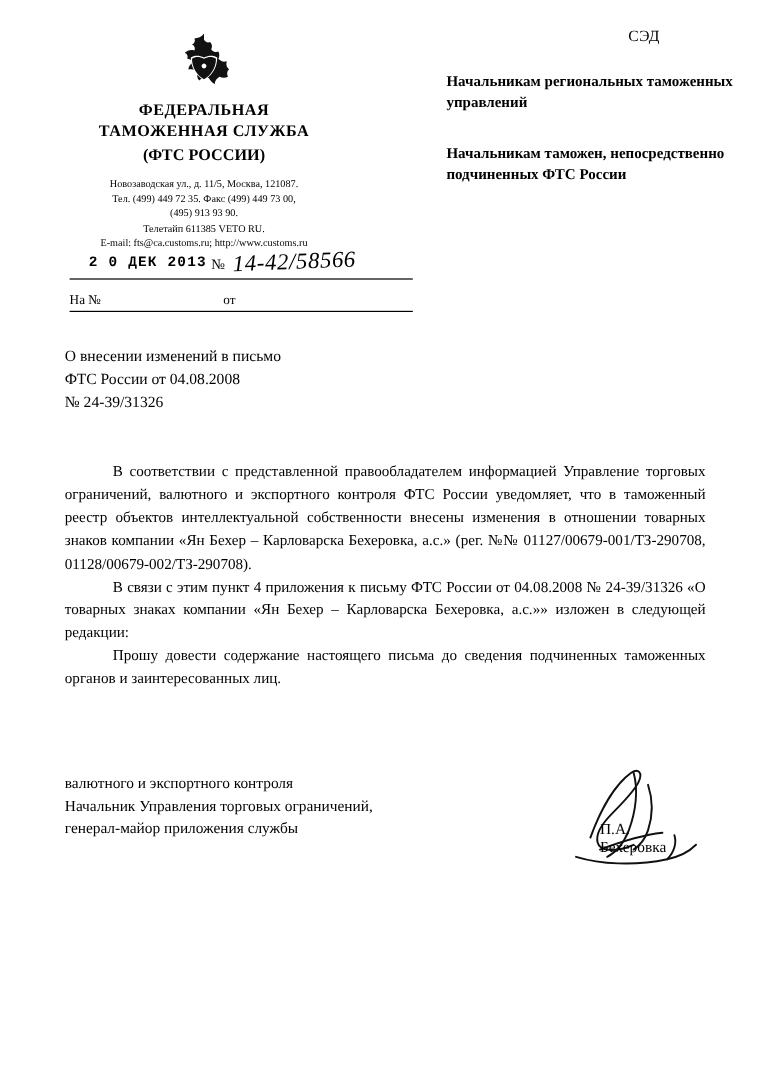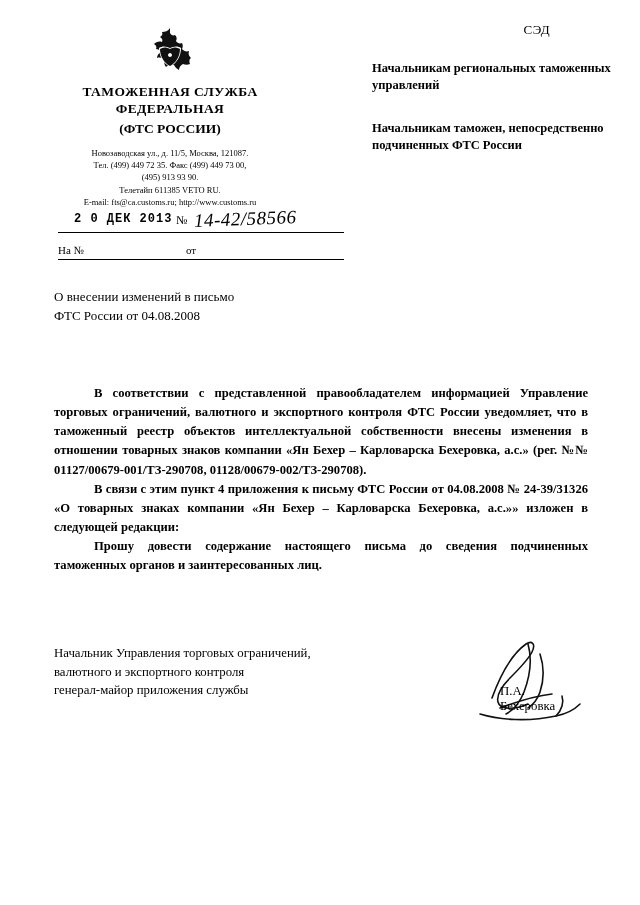--- a/index.html
+++ b/index.html
@@ -151,21 +151,20 @@
     top: 384px;
     left: 54px;
     width: 534px;
     font-size: 12.6px;
     line-height: 1.52;
     text-align: justify;
   }
   .body p {
     margin: 0;
     text-indent: 40px;
-    font-weight: bold;
   }
 
   
   .sign-block {
     position: absolute;
     top: 644px;
     left: 54px;
     width: 340px;
     font-size: 12.8px;
     line-height: 1.45;
@@ -194,22 +193,22 @@
   <div class="header">
     <svg class="emblem" viewBox="0 0 46 52" xmlns="http://www.w3.org/2000/svg">
       <g fill="#111111">
         <path d="M23 2 c-2 3 -5 4 -8 4 c1 2 0 4 -2 5 c2 1 3 3 2 5 c-3 -1 -6 0 -8 2 c2 1 3 3 2 5 c2 0 4 1 5 3 c-2 1 -4 3 -4 6 c3 -1 6 0 8 2 c-1 2 -1 5 1 7 c2 -2 5 -3 8 -2 c1 2 3 4 5 5 c0 -3 2 -5 4 -6 c2 1 5 1 7 0 c-1 -2 -1 -5 1 -6 c-2 -2 -3 -4 -2 -7 c-3 1 -5 0 -7 -2 c1 -2 1 -4 0 -6 c-2 1 -5 0 -6 -2 c1 -2 1 -4 -1 -6 c-2 1 -4 0 -5 -2z"></path>
         <path d="M12 22 c3 -2 7 -2 11 0 c4 -2 8 -2 11 0 c0 8 -4 15 -11 19 c-7 -4 -11 -11 -11 -19z" fill="#ffffff"></path>
         <path d="M13 23 c3 -2 6 -2 10 0 c4 -2 7 -2 10 0 c0 7 -4 14 -10 17 c-6 -3 -10 -10 -10 -17z"></path>
         <path d="M23 27 c1 0 2 1 2 2 c0 1 -1 2 -2 2 c-1 0 -2 -1 -2 -2 c0 -1 1 -2 2 -2z" fill="#ffffff"></path>
       </g>
     </svg>
     <div class="org-name">
+      <div>ФЕДЕРАЛЬНАЯ</div>
       <div>ТАМОЖЕННАЯ СЛУЖБА</div>
-      <div>ФЕДЕРАЛЬНАЯ</div>
     </div>
     <div class="org-sub">(ФТС РОССИИ)</div>
     <div class="addr-block">
       <div class="line">Новозаводская ул., д. 11/5, Москва, 121087.</div>
       <div class="line">Тел. (499) 449 72 35.  Факс  (499) 449 73 00,</div>
       <div class="line">(495) 913 93 90.</div>
       <div class="line">Телетайп 611385 VETO RU.</div>
       <div class="line">E-mail: fts@ca.customs.ru; http://www.customs.ru</div>
     </div>
   </div>
@@ -227,31 +226,32 @@
     <div class="onnum">
       <span>На №</span>
       <span class="ot">от</span>
       <div class="rule2"></div>
     </div>
   </div>
 
   <div class="subject">
     <div>О внесении изменений в письмо</div>
     <div>ФТС России от 04.08.2008</div>
+    <div>№ 24-39/31326</div>
   </div>
 
   <div class="body">
     <p>В соответствии с представленной правообладателем информацией Управление торговых ограничений, валютного и экспортного контроля ФТС России уведомляет, что в таможенный реестр объектов интеллектуальной собственности внесены изменения в отношении товарных знаков компании «Ян Бехер – Карловарска Бехеровка, а.с.» (рег. №№ 01127/00679-001/ТЗ-290708, 01128/00679-002/ТЗ-290708).</p>
     <p>В связи с этим пункт 4 приложения к письму ФТС России от 04.08.2008 № 24-39/31326 «О товарных знаках компании «Ян Бехер – Карловарска Бехеровка, а.с.»» изложен в следующей редакции:</p>
     <p>Прошу довести содержание настоящего письма до сведения подчиненных таможенных органов и заинтересованных лиц.</p>
   </div>
 
   <div class="sign-block">
+    <div>валютного и экспортного контроля</div>
     <div>Начальник Управления торговых ограничений,</div>
-    <div>валютного и экспортного контроля</div>
     <div>генерал-майор приложения службы</div>
   </div>
 
   <svg class="signature-svg" viewBox="0 0 120 92" xmlns="http://www.w3.org/2000/svg">
     <g fill="none" stroke="#111111" stroke-width="1.6" stroke-linecap="round">
       <path d="M22 62 C30 40 42 18 56 8 C62 4 66 8 62 16 C58 24 48 34 40 42 C32 50 26 58 28 66 C30 74 44 74 58 68"></path>
       <path d="M58 8 C62 22 60 40 54 56 C50 66 44 74 36 78"></path>
       <path d="M30 72 C46 66 64 60 82 58"></path>
       <path d="M70 18 C74 30 74 44 70 56 C68 62 64 68 58 72"></path>
       <path d="M10 78 C30 84 58 86 86 80 C96 78 104 74 110 68"></path>

